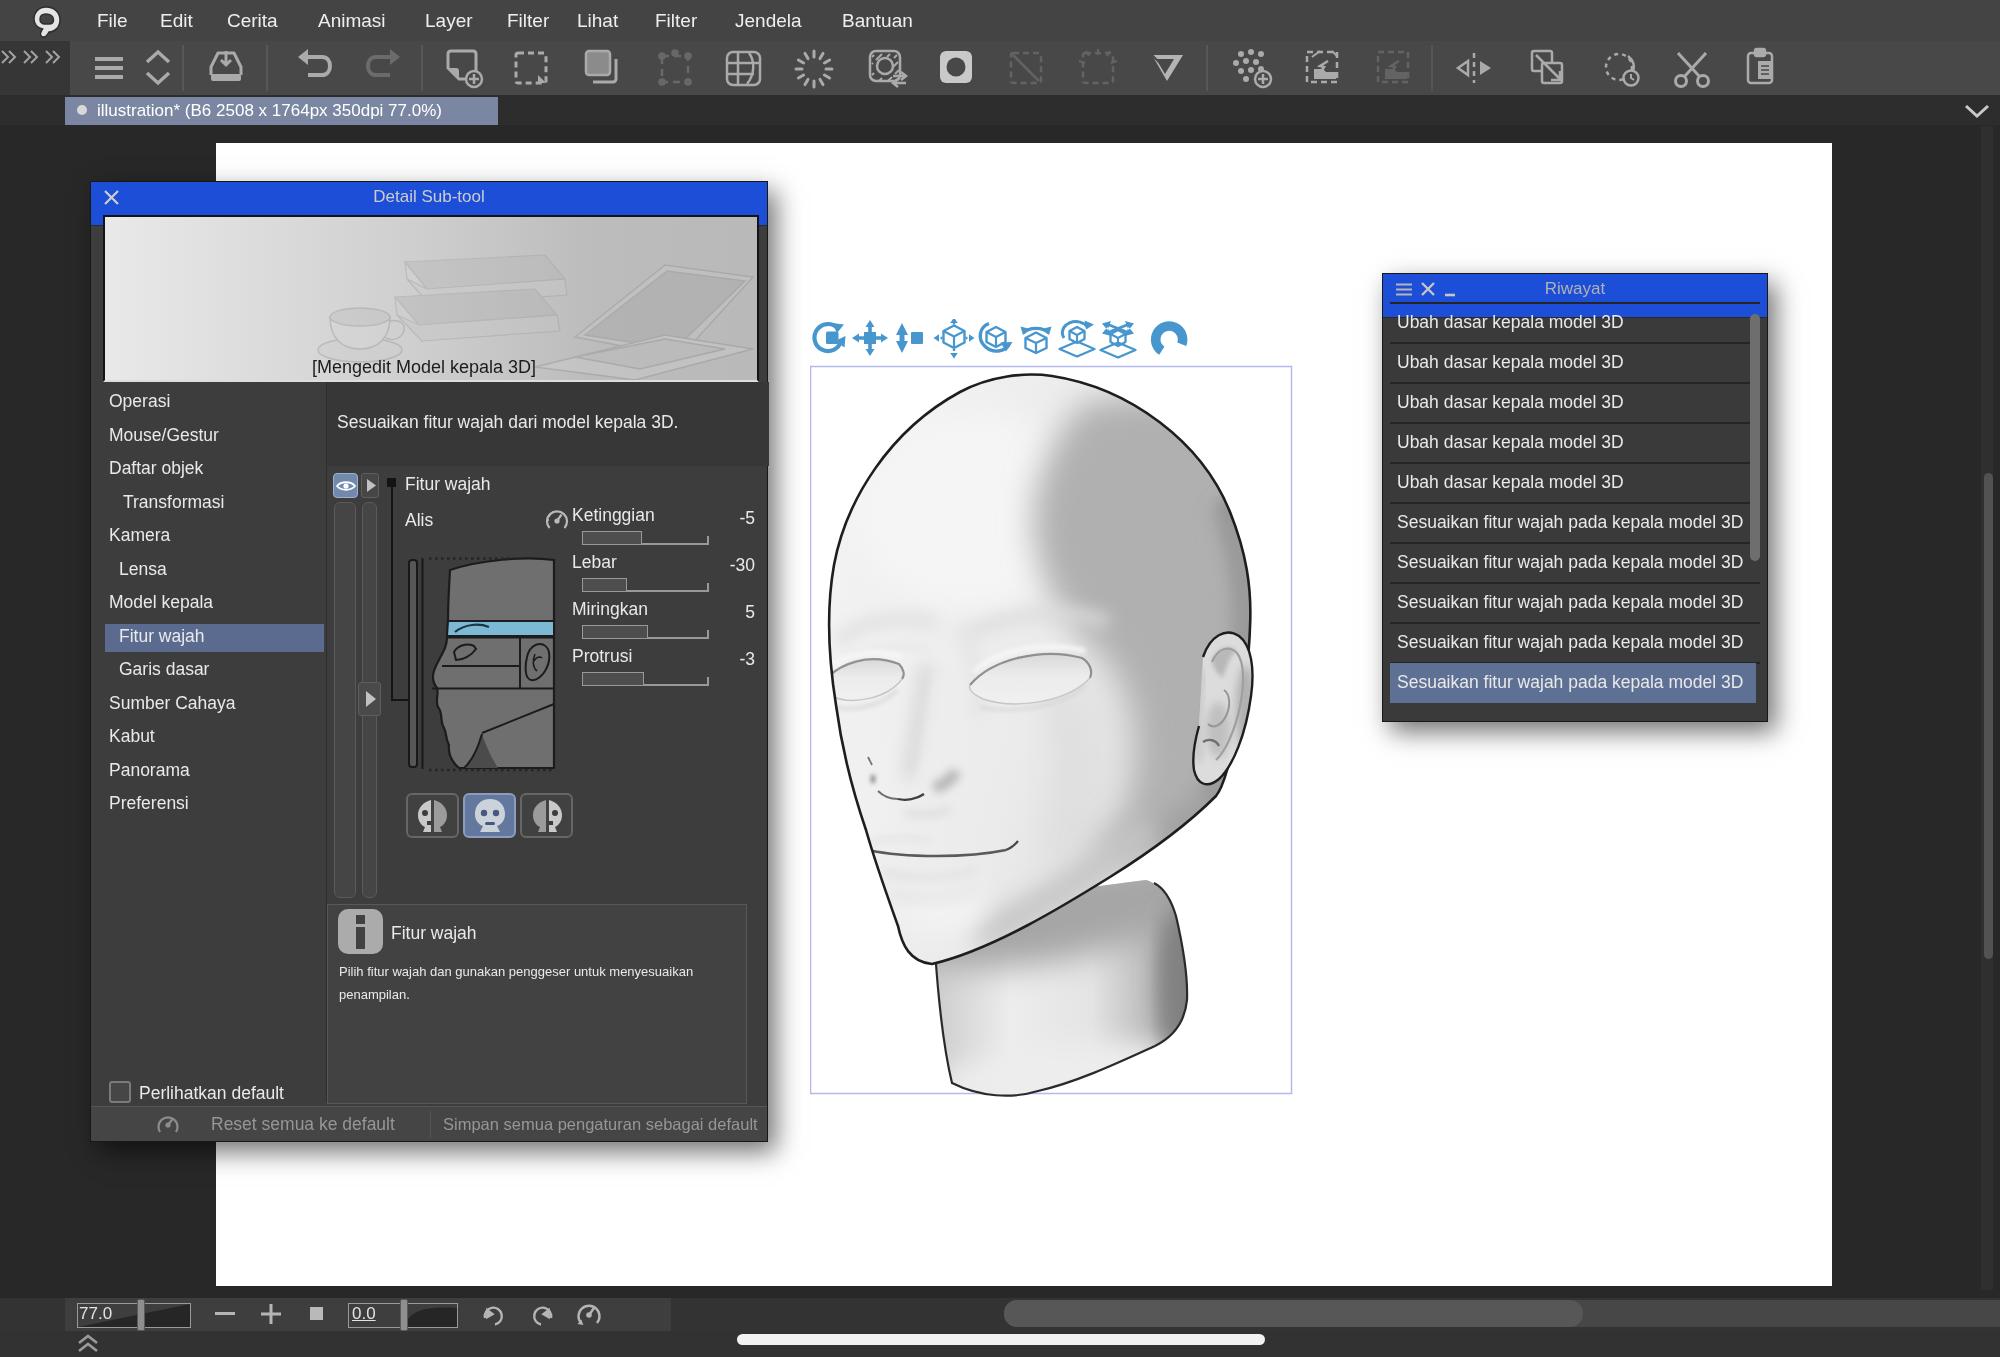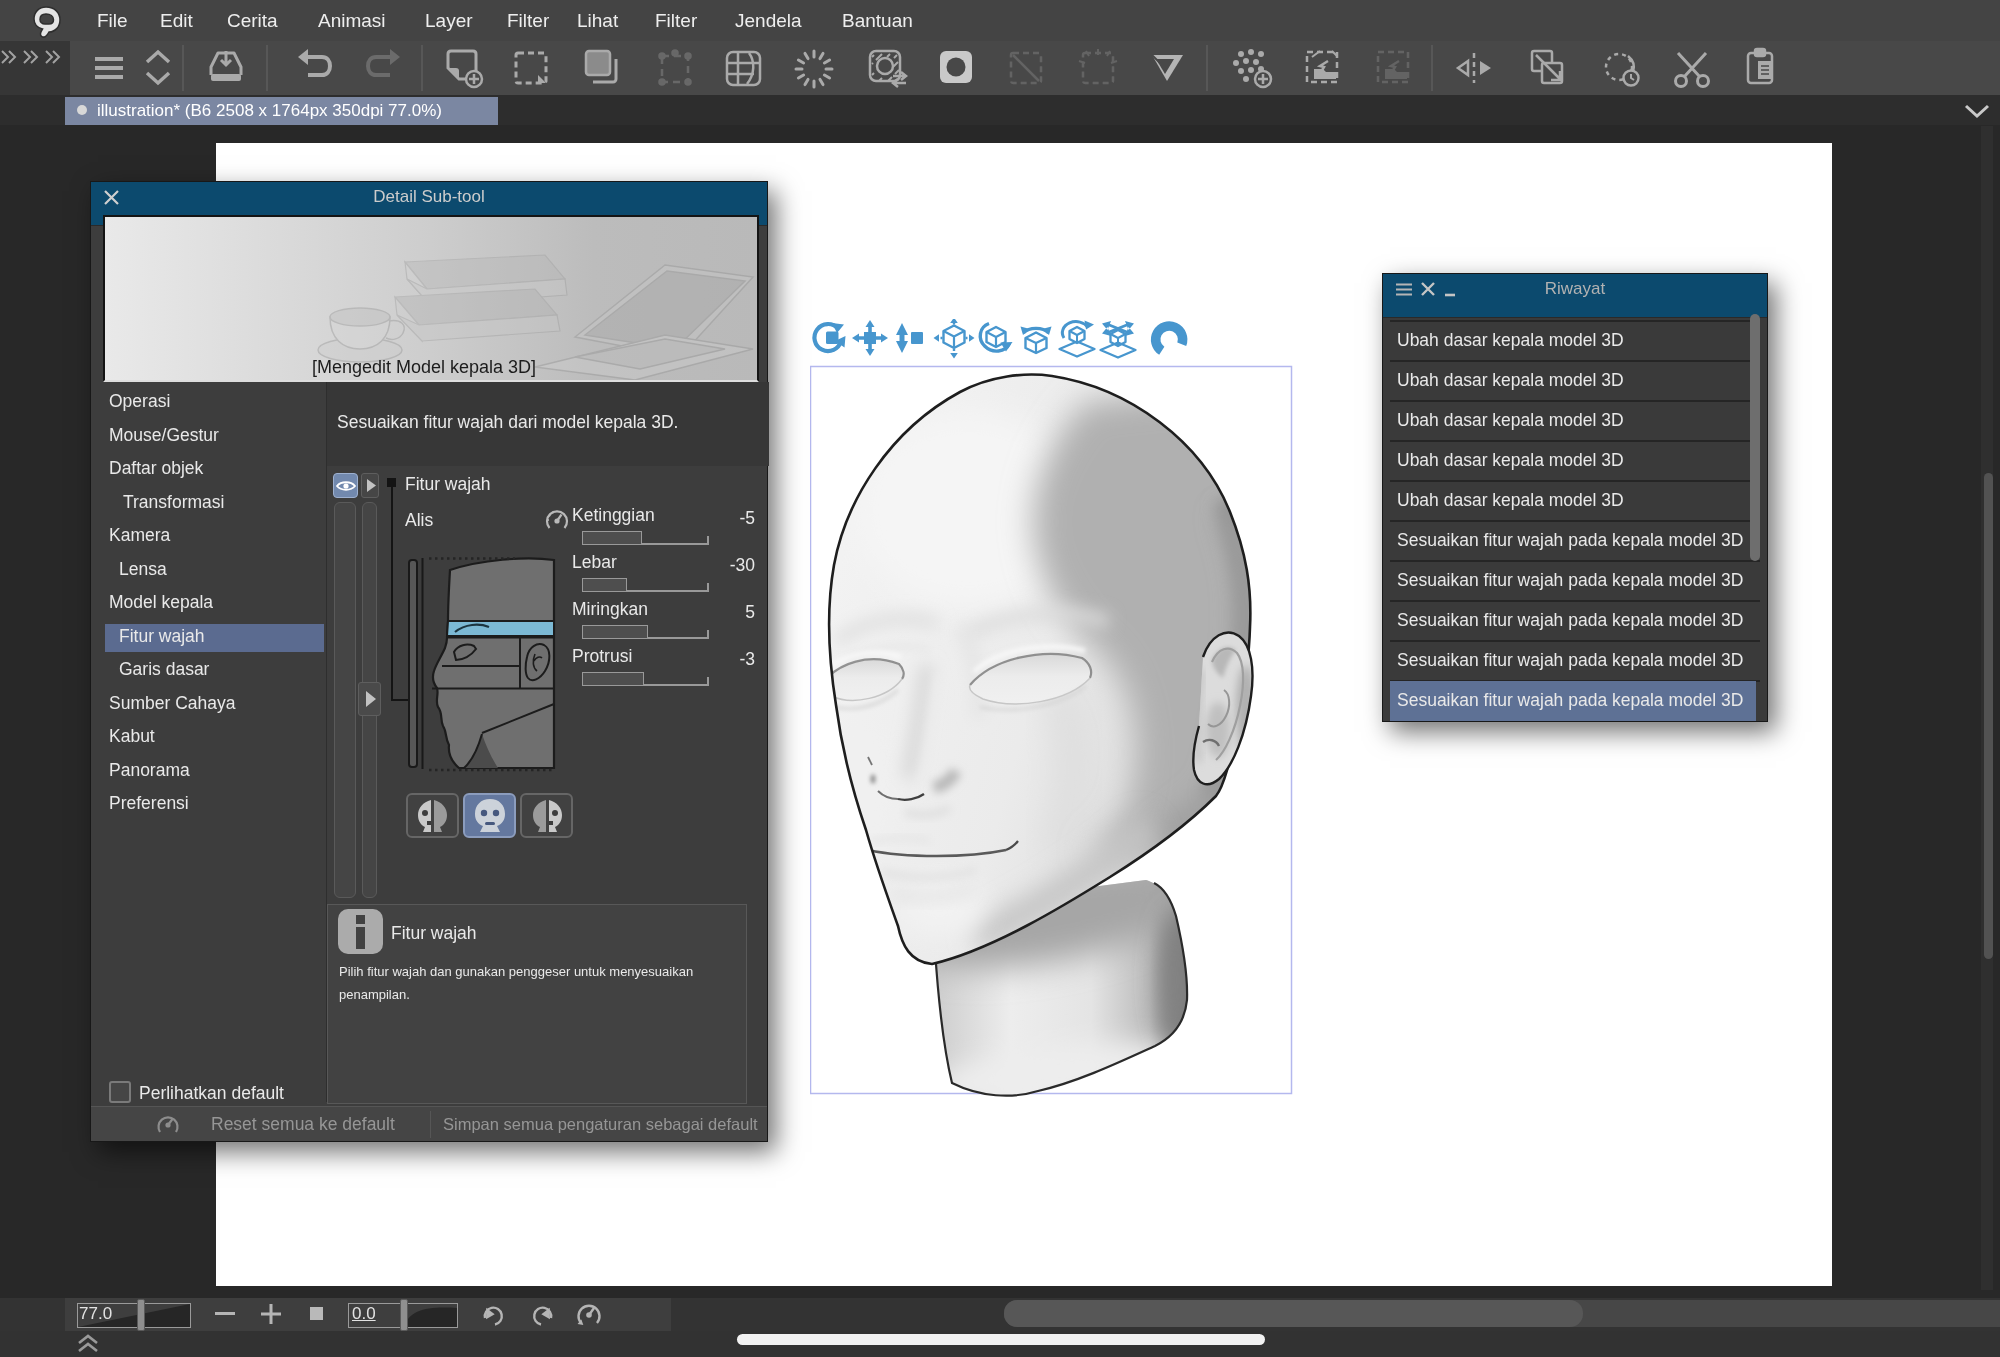--- a/index.html
+++ b/index.html
@@ -12,21 +12,21 @@
   #toolbar { left:0; top:41px; width:2000px; height:54px; background:#484848; }
   #chevstrip { left:0; top:41px; width:70px; height:54px; background:#363636; }
   #tabstrip { left:0; top:95px; width:2000px; height:30px; background:#2d2d2d; }
   #tab { position:absolute; left:65px; top:97px; width:433px; height:28px; background:#7b87a2; color:#ffffff; font-size:17px; line-height:28px; }
   #tab .dot { display:inline-block; width:10px; height:10px; border-radius:5px; background:#d8d8d8; margin:0 10px 0 12px; vertical-align:1px;}
   
   #paper { left:216px; top:143px; width:1616px; height:1143px; background:#ffffff; }
   #vscroll { left:1981px; top:126px; width:12px; height:1164px; background:#2f2f2f; }
   
   .win { position:absolute; background:#3d3d3d; border:1px solid #181818; box-shadow:8px 10px 24px rgba(0,0,0,0.55); }
-  .wtitle { position:absolute; left:0; top:0; right:0; height:44px; background:#0c4a6e; border-bottom:1px solid #2a2a2a; color:#cccccc; font-size:17px; text-align:center; line-height:29px; }
+  .wtitle { position:absolute; left:0; top:0; right:0; height:44px; background:#1d4ed8; border-bottom:1px solid #2a2a2a; color:#cccccc; font-size:17px; text-align:center; line-height:29px; }
   
   #statusrow { left:0; top:1298px; width:2000px; height:33px; background:#333333; }
   #statusseg { left:65px; top:1298px; width:606px; height:33px; background:#3e3e3e; }
   #hscrolltrack { left:1004px; top:1300px; width:996px; height:27px; background:#474747; border-radius:13px 0 0 13px; }
   #hscrollthumb { left:1004px; top:1300px; width:579px; height:27px; background:#575757; border-radius:13px; }
   #bottomrow { left:0; top:1331px; width:2000px; height:26px; background:#323232; }
   #whitebar { left:737px; top:1334px; width:528px; height:11px; background:#f2f2f2; border-radius:6px; }
 </style>
 </head>
 <body>
@@ -599,21 +599,21 @@
   </div>
 </div>
 
 <div class="win" id="rw" style="left:1382px;top:273px;width:386px;height:449px;background:#3a3a3a;">
   <div class="wtitle" style="color:#b2b2b2">Riwayat</div>
   <svg class="abs" style="left:12px;top:8px" width="60" height="15">
     <path d="M1,2.5h16M1,7.5h16M1,12.5h16" stroke="#b5b5b5" stroke-width="2"></path>
     <path d="M27,1 L39,13 M39,1 L27,13" stroke="#c5c5c5" stroke-width="2.4"></path>
     <path d="M50,13h14" stroke="#c5c5c5" stroke-width="2.6"></path>
   </svg>
-  <div class="abs" style="left:7px;top:37px;width:372px;height:410px;font-size:17.5px;color:#e9e9e9;">
+  <div class="abs" style="left:7px;top:19px;width:372px;height:410px;font-size:17.5px;color:#e9e9e9;">
     <div class="abs" style="left:0;top:9px;width:370px;height:1.5px;background:#252525"></div>
     <div class="abs" style="left:7px;top:19px">Ubah dasar kepala model 3D</div>
     <div class="abs" style="left:0;top:49px;width:370px;height:1.5px;background:#252525"></div>
     <div class="abs" style="left:7px;top:59px">Ubah dasar kepala model 3D</div>
     <div class="abs" style="left:0;top:89px;width:370px;height:1.5px;background:#252525"></div>
     <div class="abs" style="left:7px;top:99px">Ubah dasar kepala model 3D</div>
     <div class="abs" style="left:0;top:129px;width:370px;height:1.5px;background:#252525"></div>
     <div class="abs" style="left:7px;top:139px">Ubah dasar kepala model 3D</div>
     <div class="abs" style="left:0;top:169px;width:370px;height:1.5px;background:#252525"></div>
     <div class="abs" style="left:7px;top:179px">Ubah dasar kepala model 3D</div>

